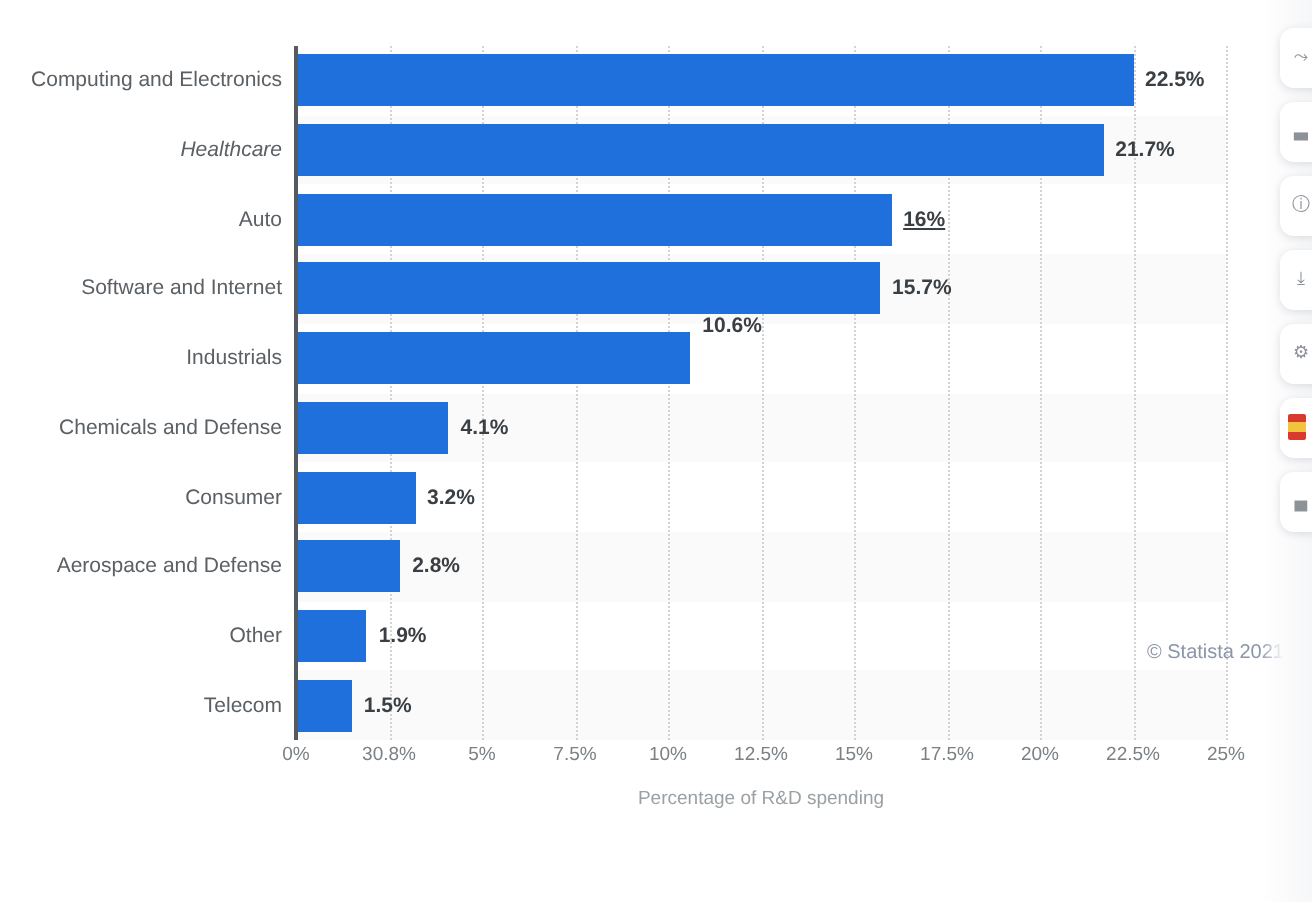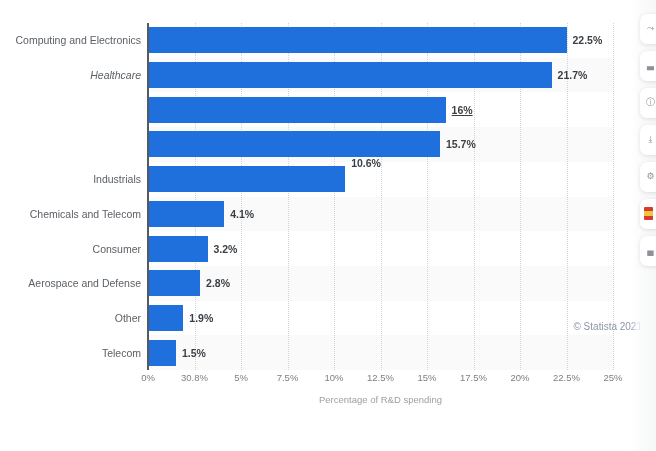--- a/index.html
+++ b/index.html
@@ -185,22 +185,24 @@
   }
 </style>
 </head>
 <body>
 
 <div id="chart-figure">
 
   <div id="category-labels">
       <div class="cat-label" style="top: 11.35px;">Computing and Electronics</div>
       <div class="cat-label" style="top: 46.05px; font-style: italic;">Healthcare</div>
+      <div class="cat-label" style="top: 80.75px;">Auto</div>
+      <div class="cat-label" style="top: 115.45px;">Software and Internet</div>
       <div class="cat-label" style="top: 150.15px;">Industrials</div>
-      <div class="cat-label" style="top: 184.85px;">Chemicals and Telecom</div>
+      <div class="cat-label" style="top: 184.85px;">Chemicals and Defense</div>
       <div class="cat-label" style="top: 219.55px;">Consumer</div>
       <div class="cat-label" style="top: 254.25px;">Aerospace and Defense</div>
       <div class="cat-label" style="top: 288.95px;">Other</div>
       <div class="cat-label" style="top: 323.65px;">Telecom</div>
     </div>
 
   <div id="plot-area">
       <div class="row-stripe odd" style="top: 0px;"></div>
       <div class="row-stripe even" style="top: 34.7px;"></div>
       <div class="row-stripe odd" style="top: 69.4px;"></div>

